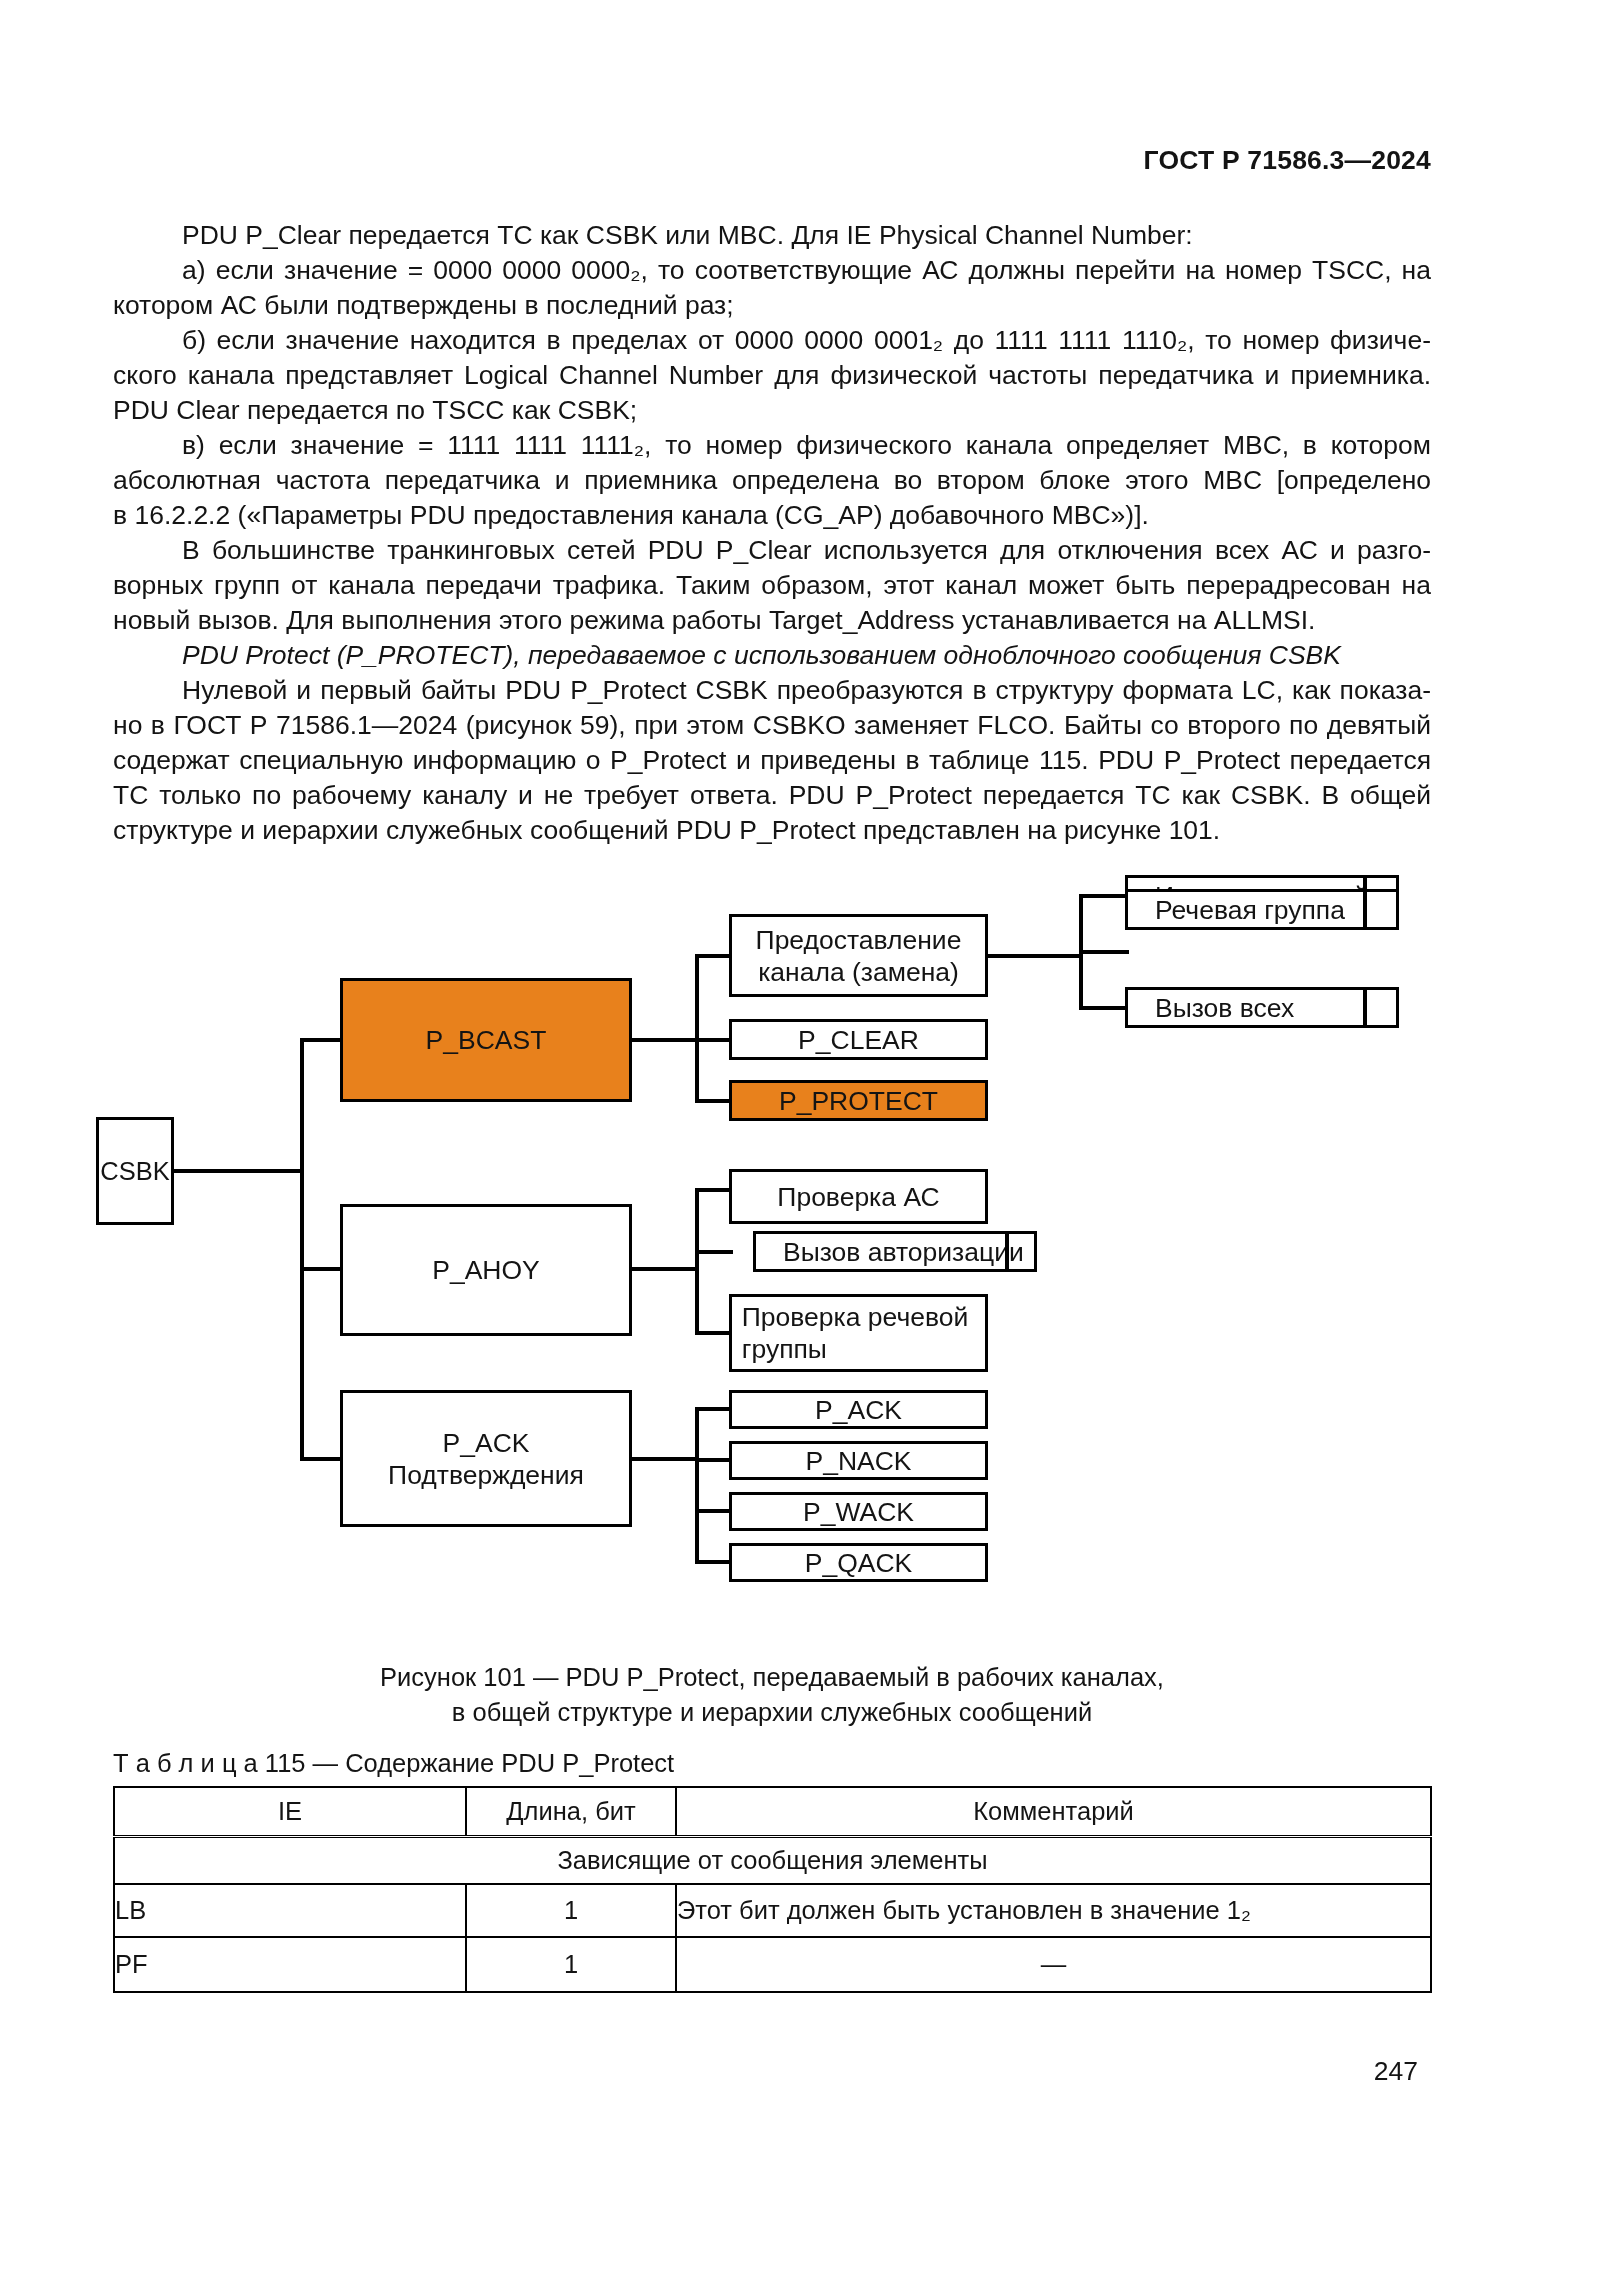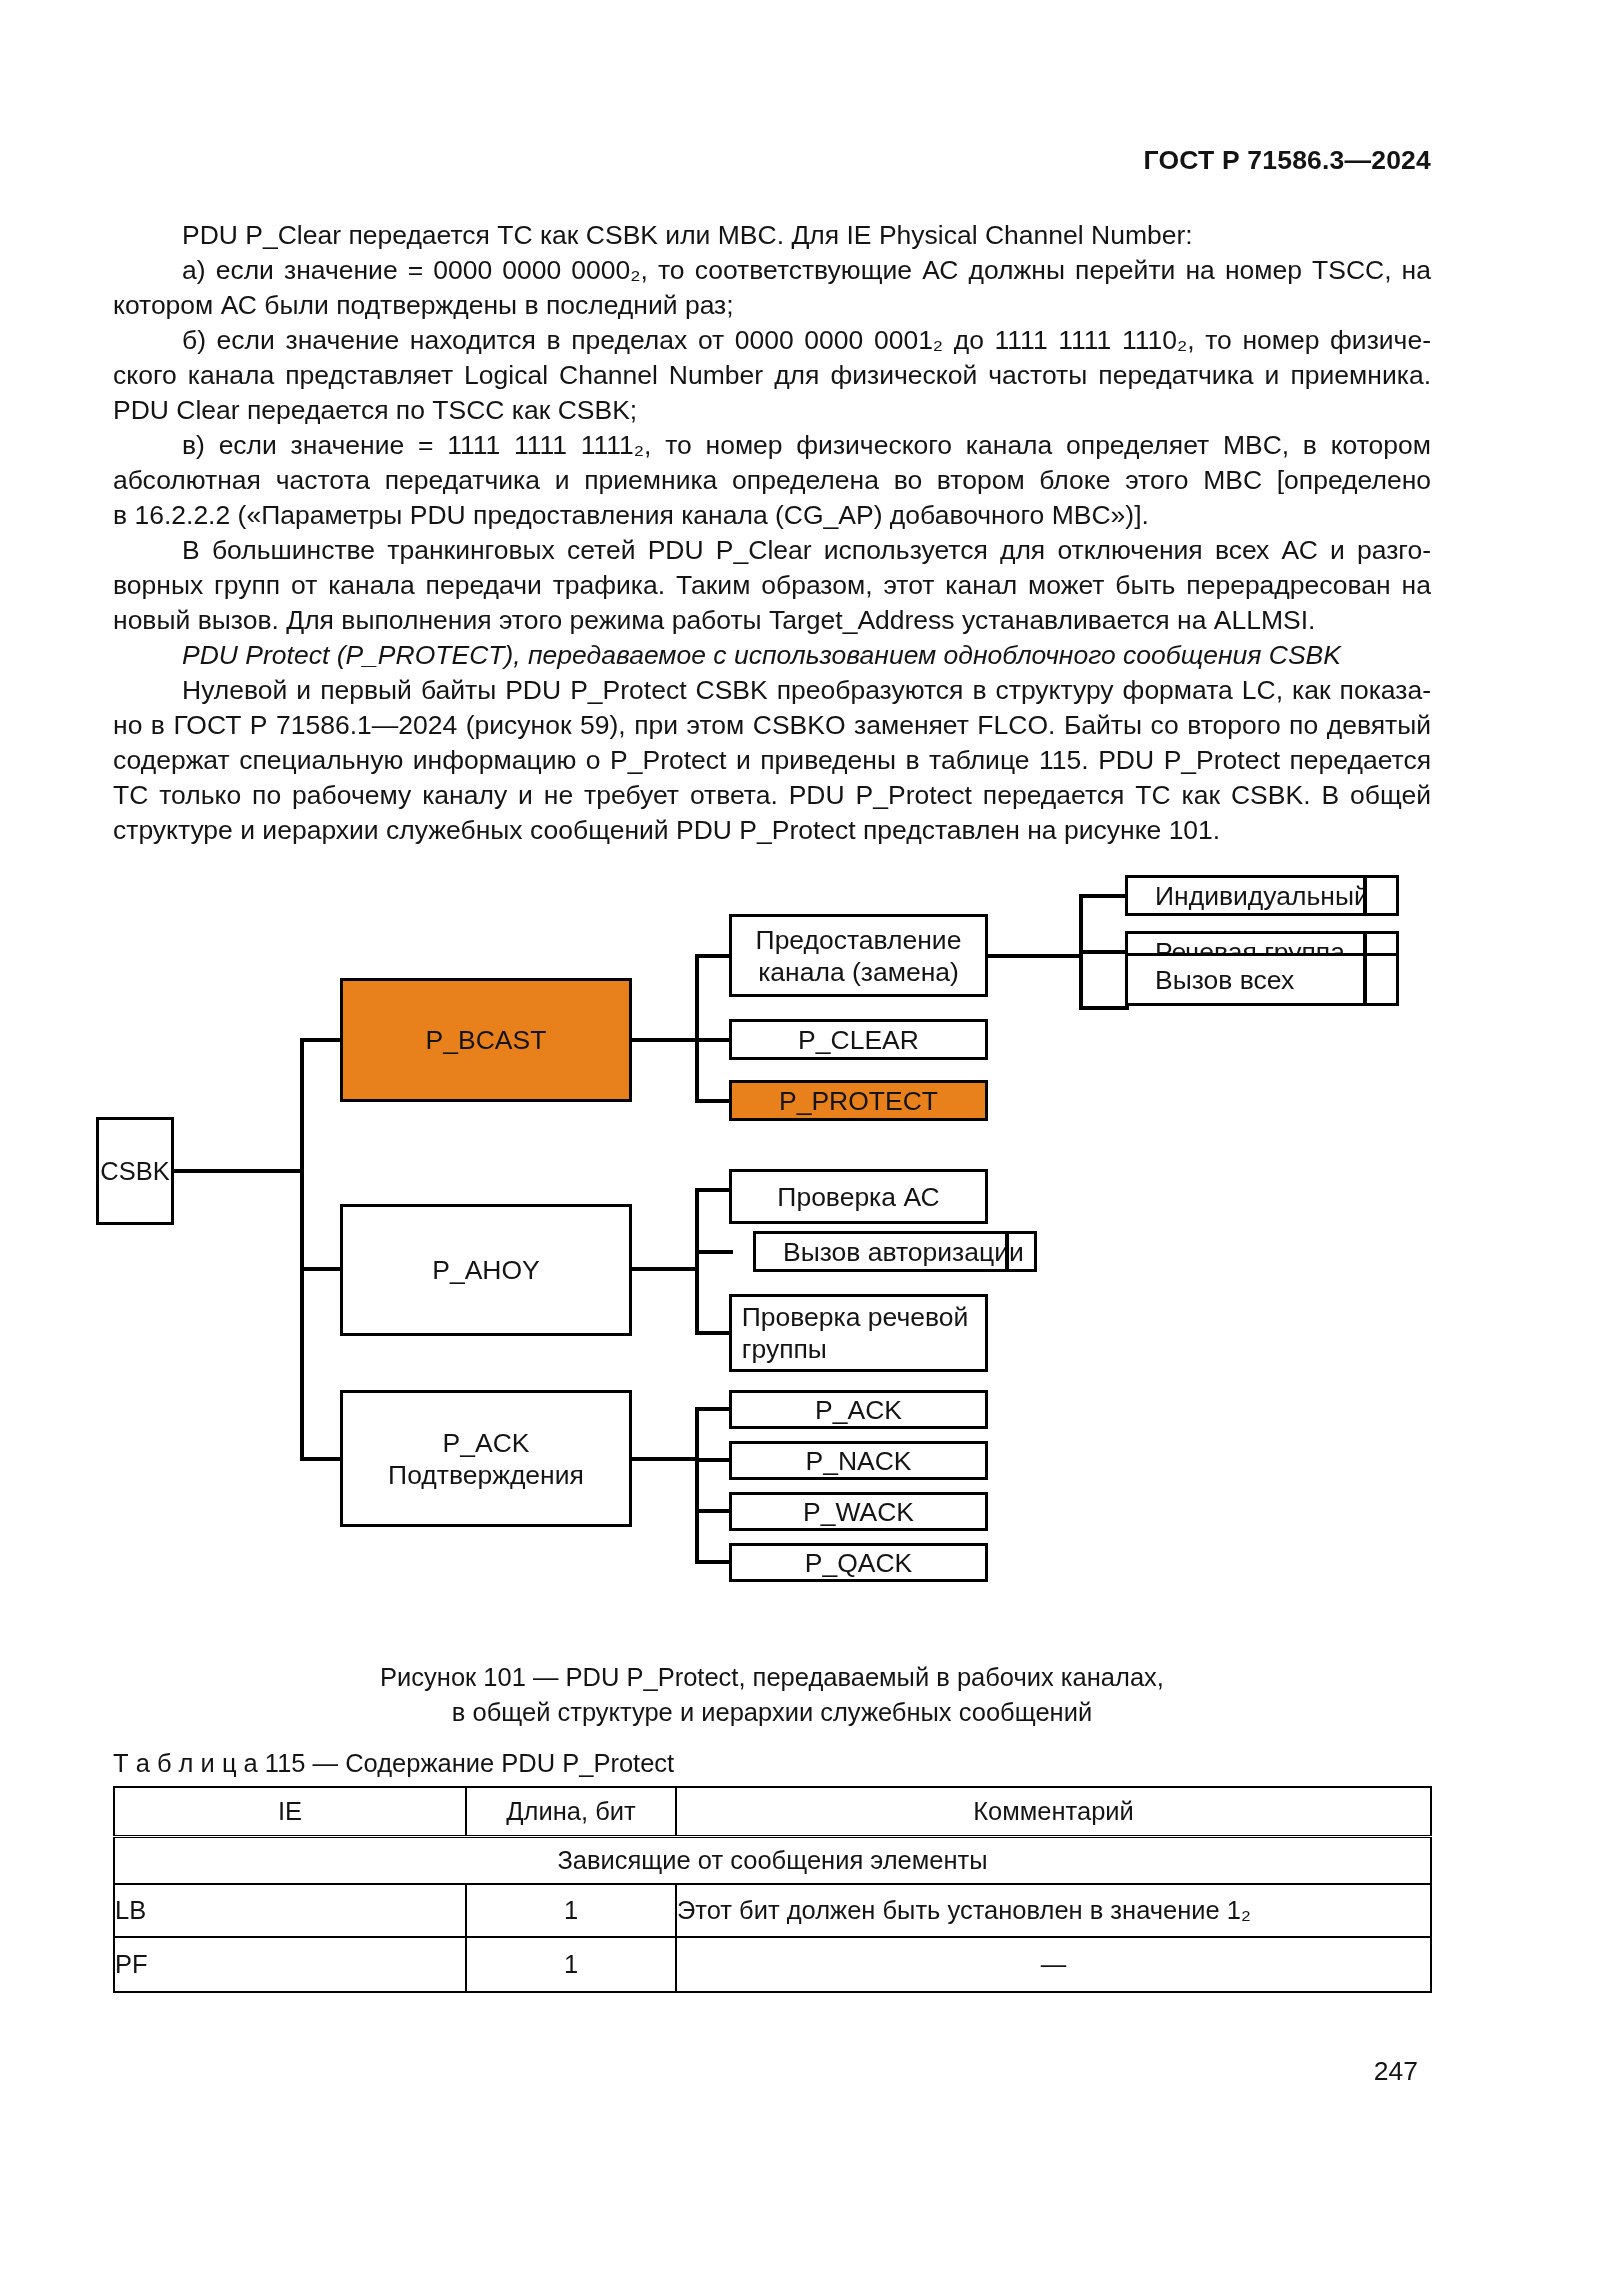--- a/index.html
+++ b/index.html
@@ -127,26 +127,26 @@
 
     <div class="dbox" style="left: 729px; top: 1080px; width: 259px; height: 41px; background-color: rgb(232, 129, 28);">
       <span>P_PROTECT</span>
     </div>
 
     <div class="dbox left-label" style="left:1125px;top:875px;width:274px;height:41px;">
       <span>Индивидуальный</span>
       <span class="dcell" style="left:235px;"></span>
     </div>
 
-    <div class="dbox left-label" style="left:1125px;top:931px;width:274px;height:41px;">
+    <div class="dbox left-label" style="left:1125px;top:889px;width:274px;height:41px;">
       <span>Речевая группа</span>
       <span class="dcell" style="left:235px;"></span>
     </div>
 
-    <div class="dbox left-label" style="left:1125px;top:953px;width:274px;height:53px;">
+    <div class="dbox left-label" style="left:1125px;top:987px;width:274px;height:41px;">
       <span>Вызов всех</span>
       <span class="dcell" style="left:235px;"></span>
     </div>
 
     <div class="dbox" style="left:340px;top:1204px;width:292px;height:132px;">
       <span>P_AHOY</span>
     </div>
 
     <div class="dbox" style="left:729px;top:1169px;width:259px;height:55px;">
       <span>Проверка АС</span>

